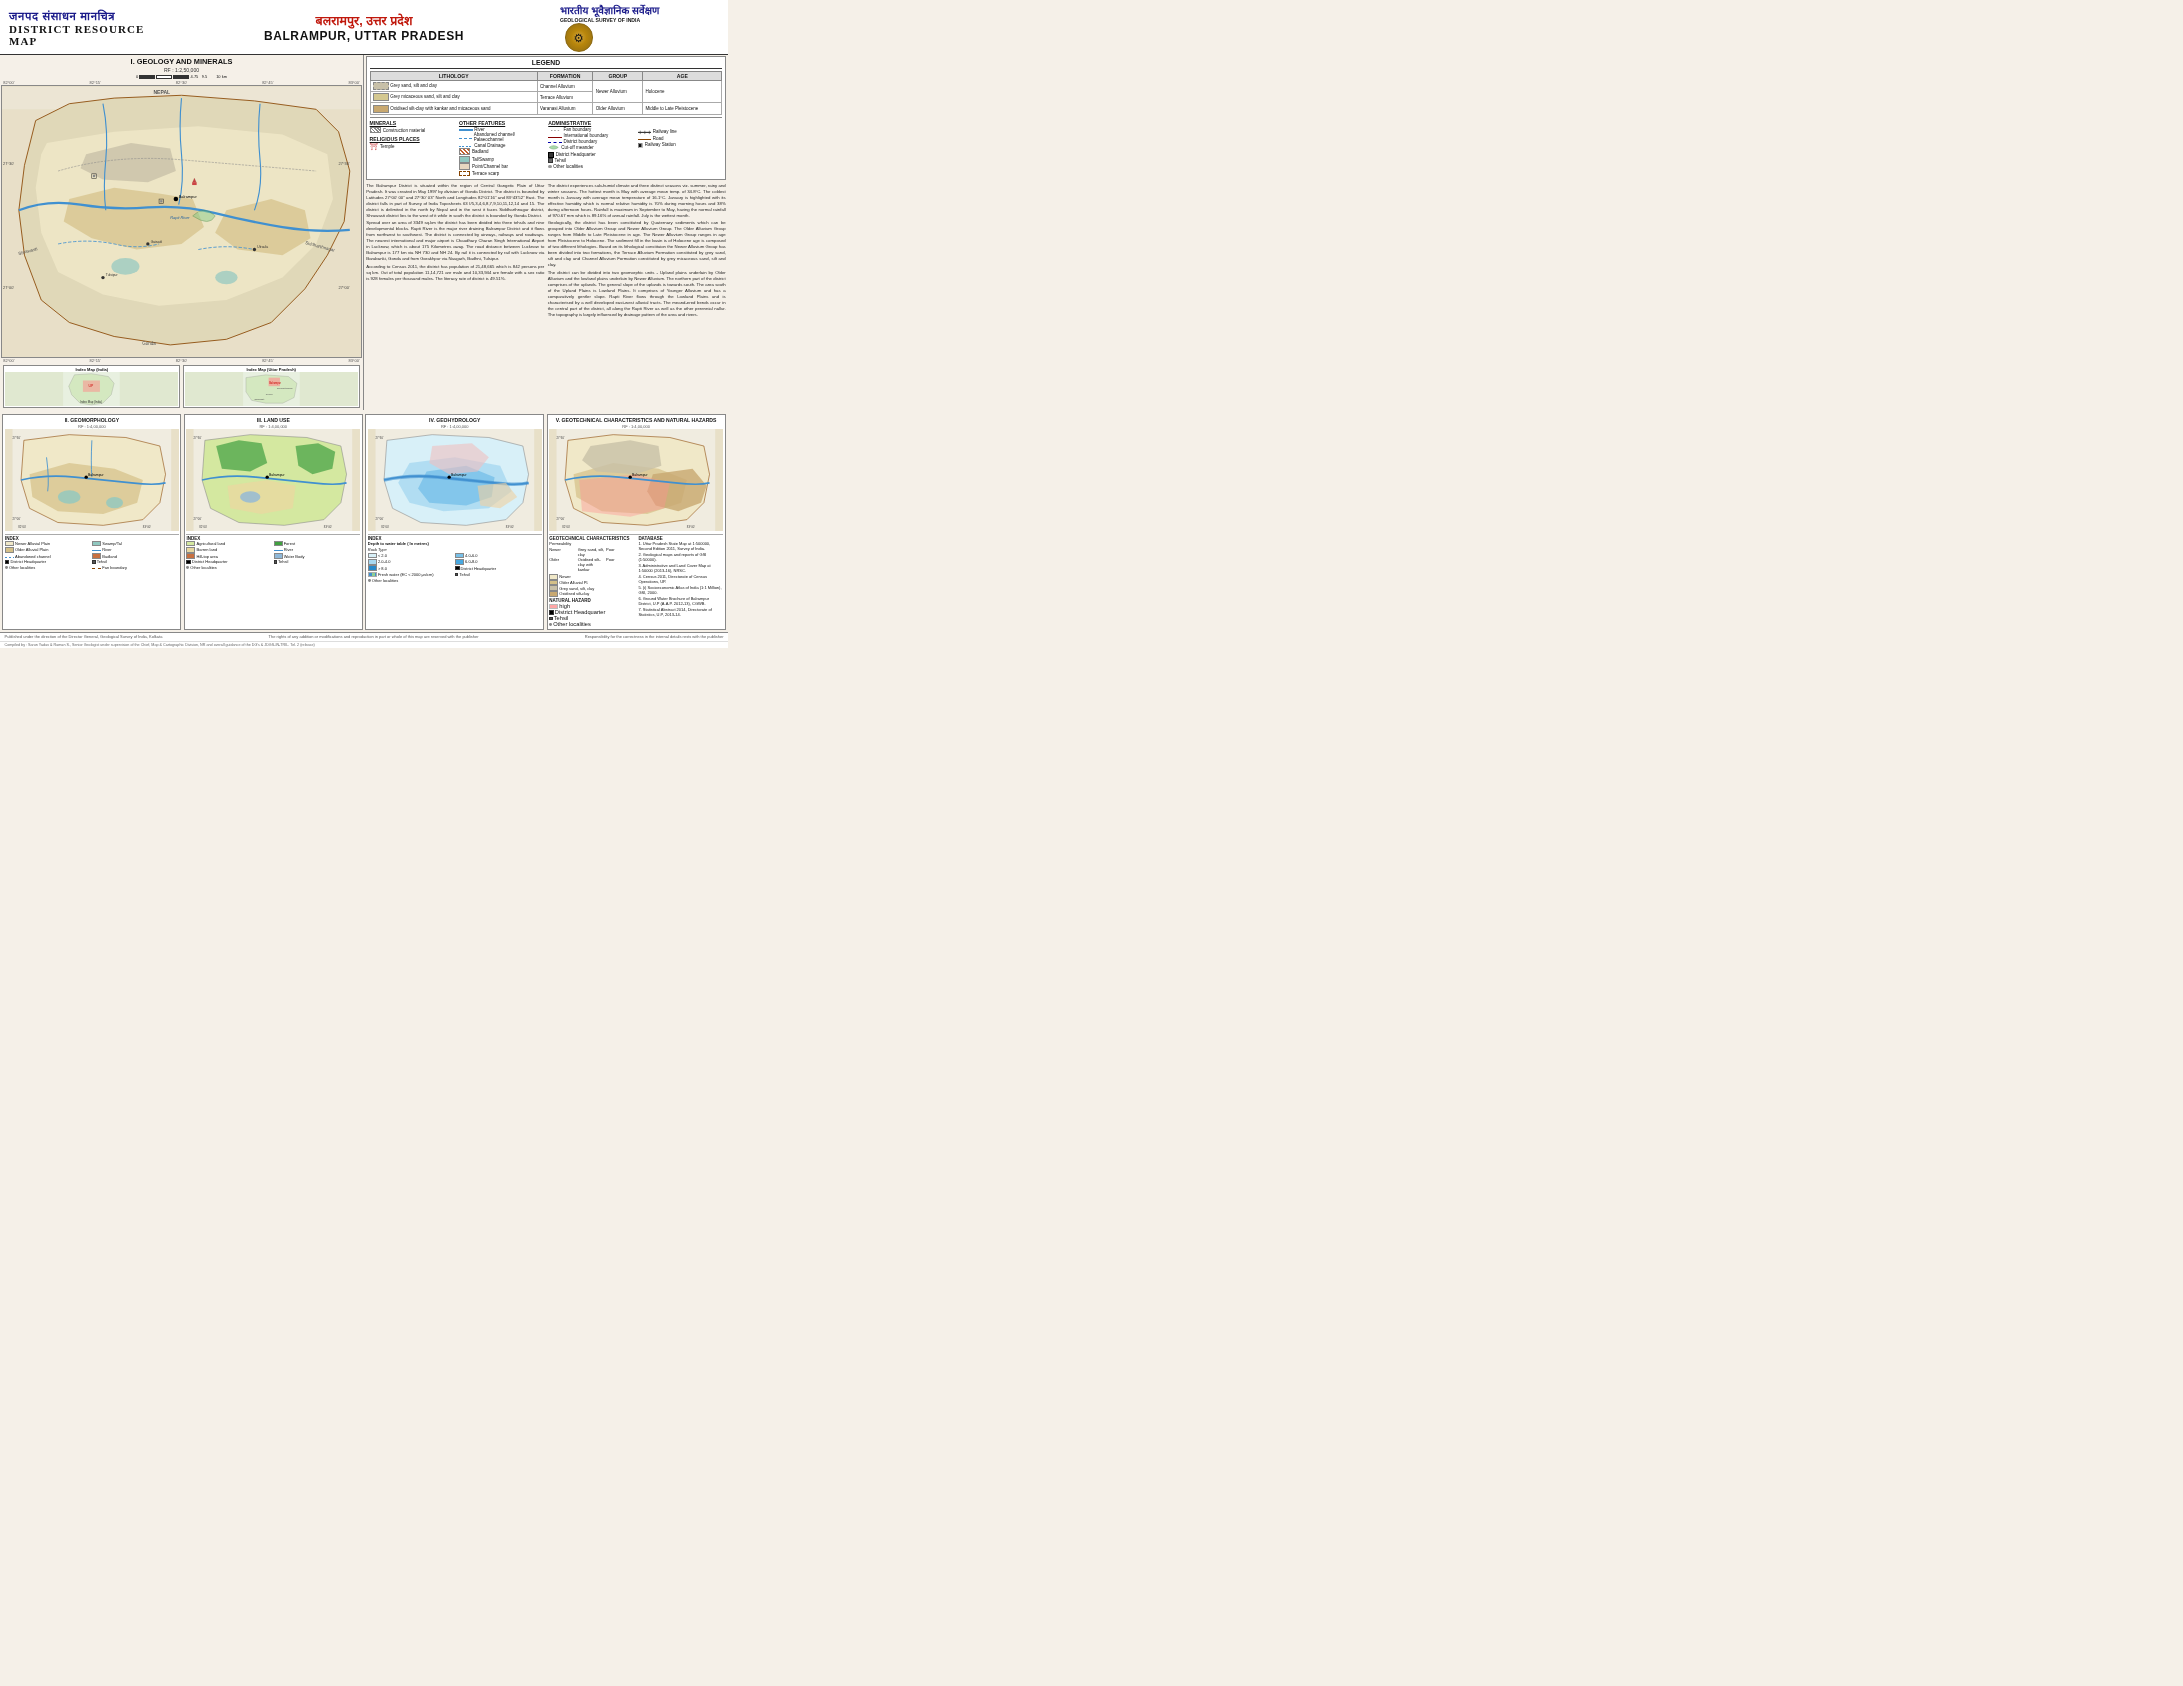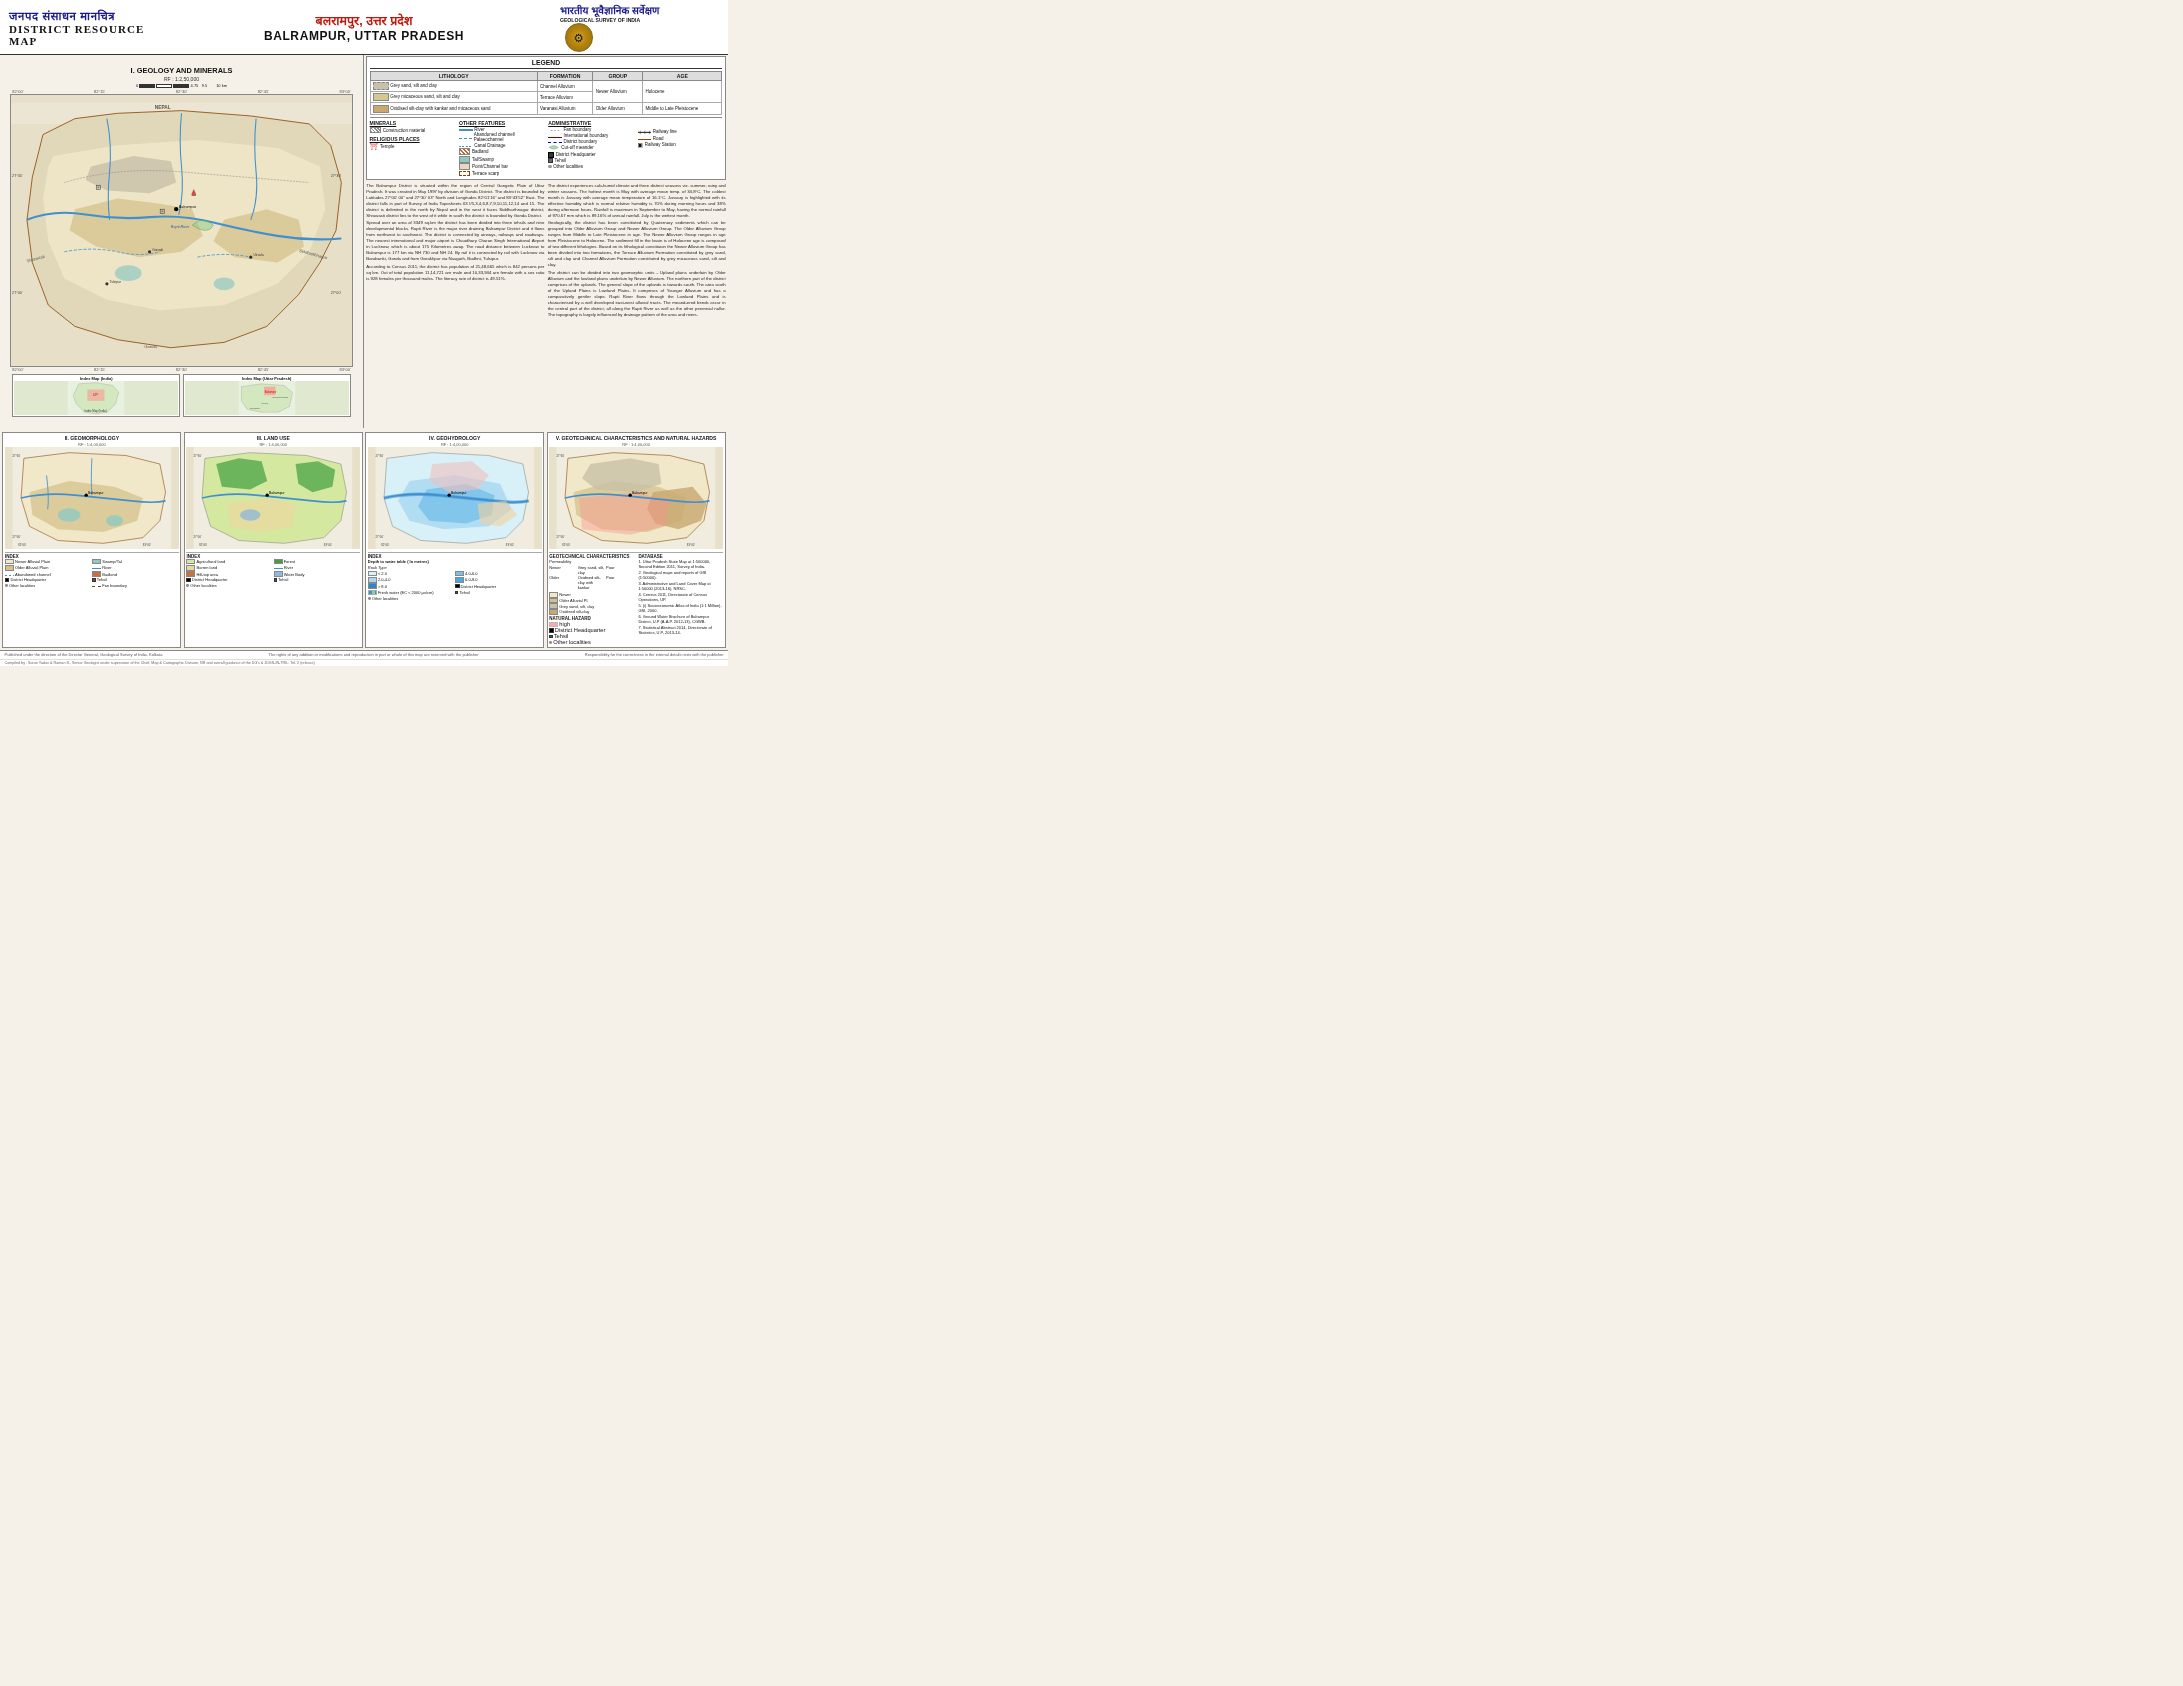--- a/index.html
+++ b/index.html
@@ -82,21 +82,21 @@
     
     .main-content {
       display: flex;
       background: #f5f0e8;
     }
 
     
     .map-panel {
       flex: 0 0 364px;
       border-right: 0.6px solid #888;
-      padding: 10px;
+      padding: 1px;
       position: relative;
     }
     .map-title {
       text-align: center;
       font-size: 7.4px;
       font-weight: bold;
       padding: 1.1px 0;
       color: #111;
     }
     .map-scale {

